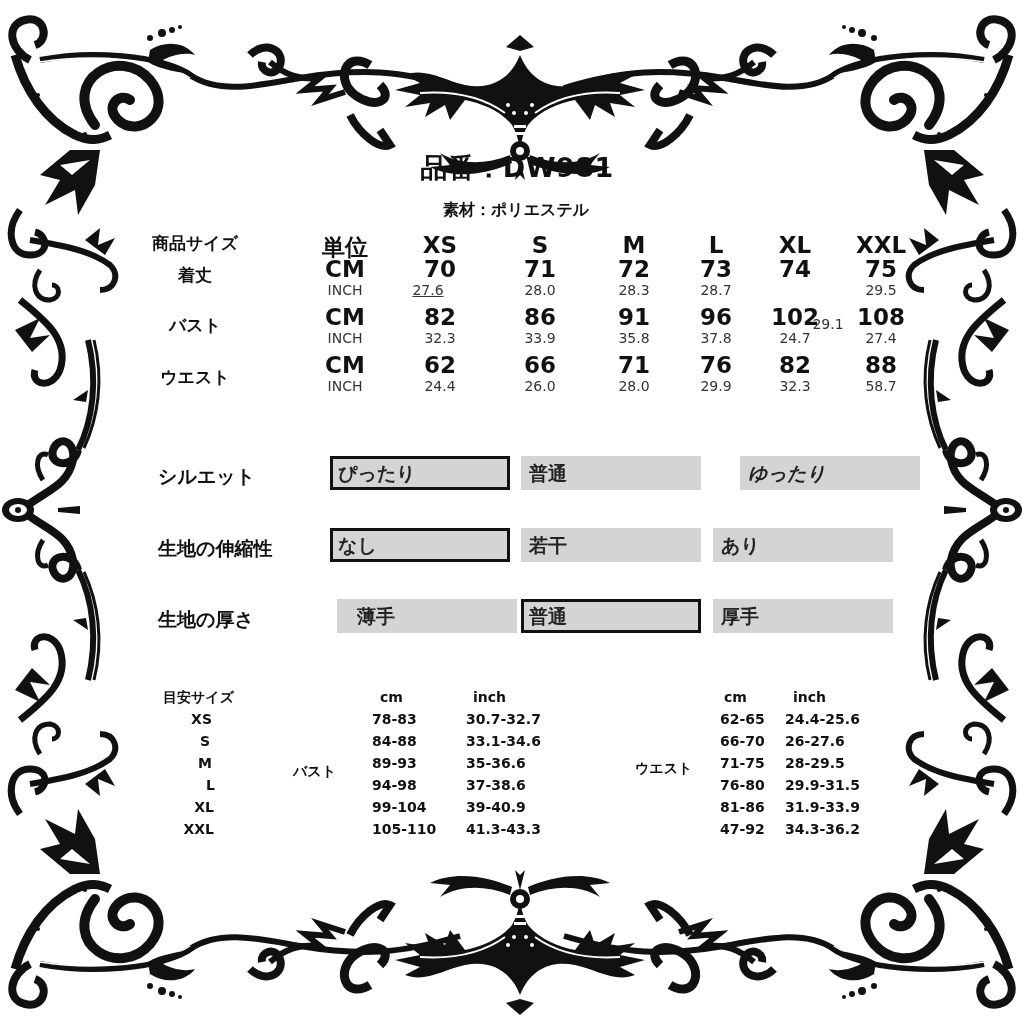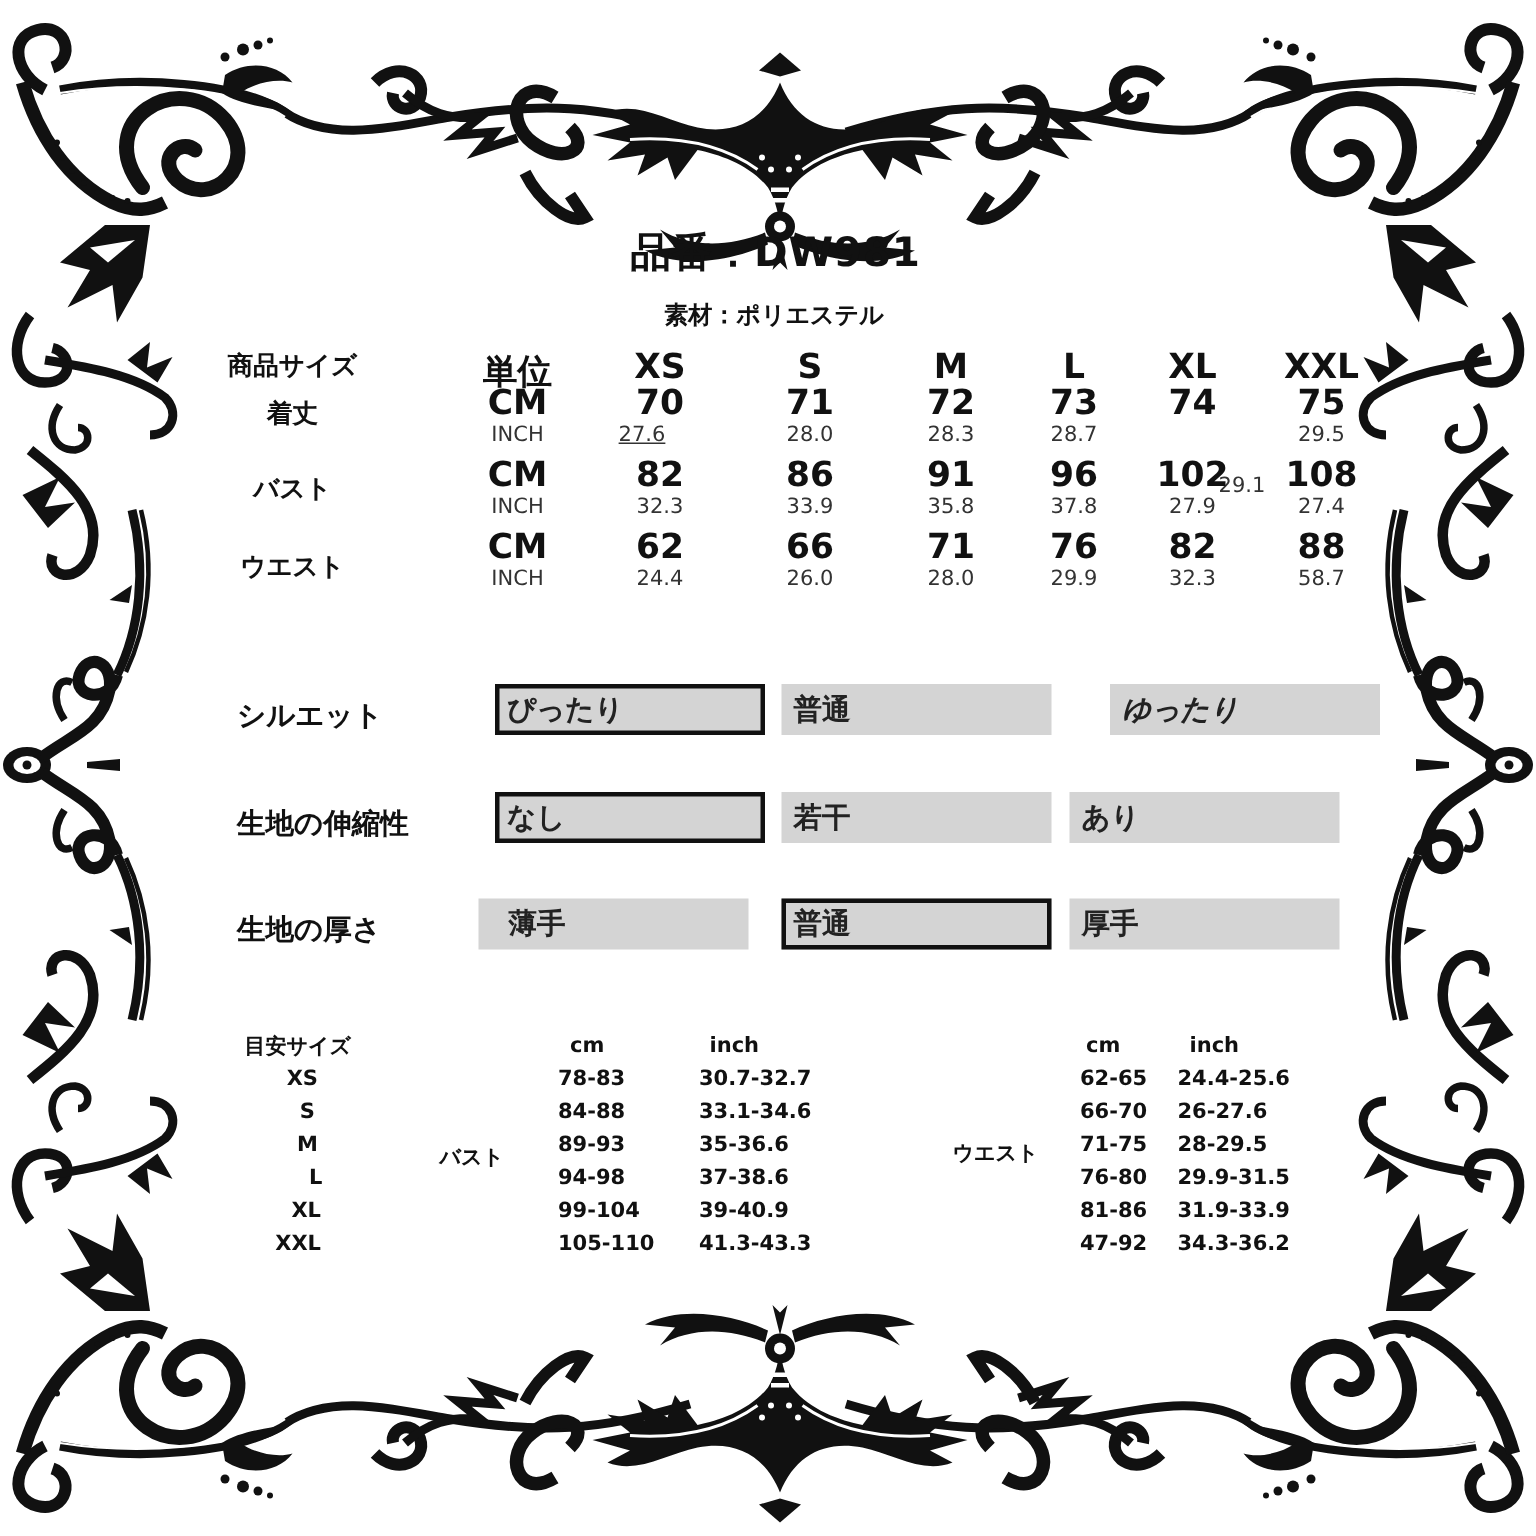--- a/index.html
+++ b/index.html
@@ -178,21 +178,21 @@
     <div class="st-cell bold" style="left:536px;width:80px;">96</div>
     <div class="st-cell bold" style="left:615px;width:80px;">102</div>
     <div class="st-cell bold" style="left:701px;width:80px;">108</div>
   </div>
   <div class="st-row" style="top:98px;">
     <div class="st-cell thin" style="left:160px;width:90px;">INCH</div>
     <div class="st-cell thin" style="left:260px;width:80px;">32.3</div>
     <div class="st-cell thin" style="left:360px;width:80px;">33.9</div>
     <div class="st-cell thin" style="left:454px;width:80px;">35.8</div>
     <div class="st-cell thin" style="left:536px;width:80px;">37.8</div>
-    <div class="st-cell thin" style="left:615px;width:80px;">27.9</div>
+    <div class="st-cell thin" style="left:615px;width:80px;">24.7</div>
     <div class="st-cell thin" style="left:701px;width:80px;">27.4</div>
   </div>
 
   <div class="st-label" style="left:0;top:134px;width:110px;">ウエスト</div>
   <div class="st-row" style="top:120px;">
     <div class="st-cell bold" style="left:160px;width:90px;">CM</div>
     <div class="st-cell bold" style="left:260px;width:80px;">62</div>
     <div class="st-cell bold" style="left:360px;width:80px;">66</div>
     <div class="st-cell bold" style="left:454px;width:80px;">71</div>
     <div class="st-cell bold" style="left:536px;width:80px;">76</div>
@@ -219,21 +219,21 @@
 
 <div class="rating-row" style="top:528px;">
   <div class="rating-label">生地の伸縮性</div>
   <div class="rating-opt selected" style="left:172px;">なし</div>
   <div class="rating-opt" style="left:363px;">若干</div>
   <div class="rating-opt" style="left:555px;">あり</div>
 </div>
 
 <div class="rating-row" style="top:599px;">
   <div class="rating-label">生地の厚さ</div>
-  <div class="rating-opt" style="left:161px;padding-left:20px;">薄手</div>
+  <div class="rating-opt" style="left:179px;padding-left:20px;">薄手</div>
   <div class="rating-opt selected" style="left:363px;">普通</div>
   <div class="rating-opt" style="left:555px;">厚手</div>
 </div>
 
 <div>
   <div class="guide" style="left:163px;top:689px;">目安サイズ</div>
 
   <div class="guide" style="left:180px;top:711px;width:32px;text-align:right;">XS</div>
   <div class="guide" style="left:180px;top:733px;width:30px;text-align:right;">S</div>
   <div class="guide" style="left:180px;top:755px;width:32px;text-align:right;">M</div>

